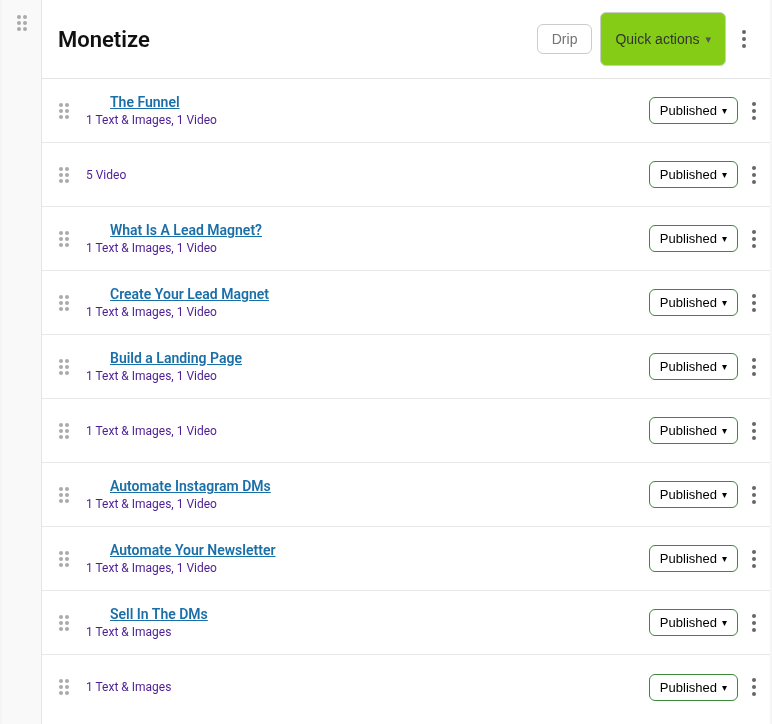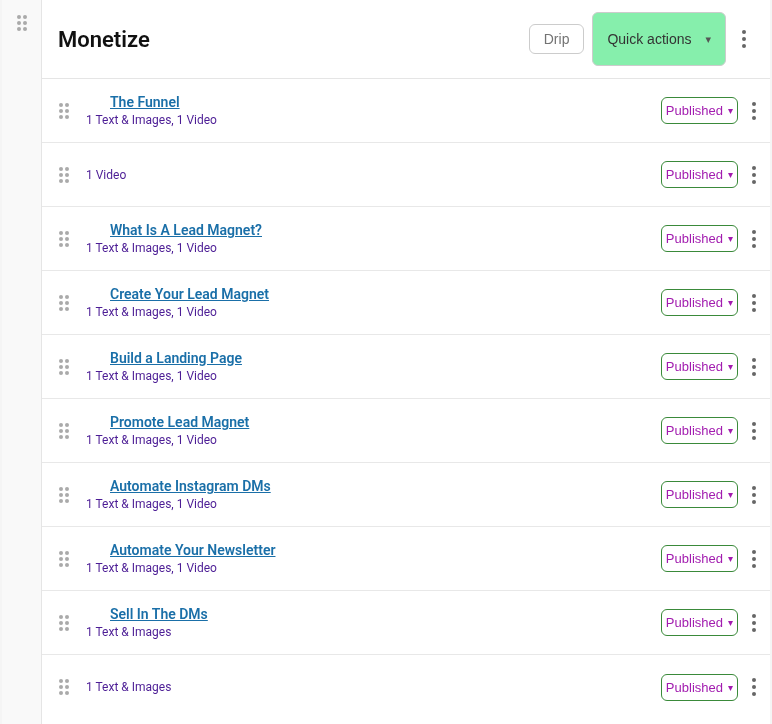--- a/index.html
+++ b/index.html
@@ -71,30 +71,30 @@
       background: #fff;
       border: 1px solid #ccc;
       border-radius: 6px;
       padding: 6px 14px;
       font-size: 14px;
       color: #737373;
       cursor: pointer;
     }
 
     .btn-quick-actions {
-      background: #86efac;
+      background: #84cc16;
       border: 1px solid #ccc;
       border-radius: 6px;
       padding: 18px 14px;
       font-size: 14px;
       color: #333;
       cursor: pointer;
       display: flex;
       align-items: center;
-      gap: 14px;
+      gap: 6px;
     }
 
     .btn-quick-actions .chevron {
       font-size: 11px;
       color: #555;
     }
 
     .header-more-btn {
       background: none;
       border: none;
@@ -154,23 +154,23 @@
 
     .lesson-actions {
       display: flex;
       align-items: center;
       gap: 8px;
     }
 
     .published-badge {
       background: #fff;
       border: 1.5px solid #3a8a3a;
-      color: #a21caf;
+      color: #000000;
       border-radius: 6px;
-      padding: 5px 4px;
+      padding: 5px 10px;
       font-size: 13px;
       font-weight: 500;
       cursor: pointer;
       display: flex;
       align-items: center;
       gap: 5px;
       white-space: nowrap;
     }
 
     .published-badge .chevron {
@@ -291,21 +291,21 @@
         <div class="dots-grid">
           <span></span>
               <span></span>
           <span></span>
               <span></span>
           <span></span>
               <span></span>
         </div>
       </div>
       <div class="lesson-info">
-        <div class="lesson-meta">1 Video</div>
+        <div class="lesson-meta">5 Video</div>
       </div>
       <div class="lesson-actions">
         <button class="published-badge">
           <span>Published</span>
           <span class="chevron">▾</span>
         </button>
         <button class="row-more-btn">
           <div class="three-dots">
             <span></span>
                 <span></span>
@@ -406,21 +406,20 @@
         <div class="dots-grid">
           <span></span>
               <span></span>
           <span></span>
               <span></span>
           <span></span>
               <span></span>
         </div>
       </div>
       <div class="lesson-info">
-        <div class="lesson-title">Promote Lead Magnet</div>
         <div class="lesson-meta">1 Text &amp; Images, 1 Video</div>
       </div>
       <div class="lesson-actions">
         <button class="published-badge">
           <span>Published</span>
           <span class="chevron">▾</span>
         </button>
         <button class="row-more-btn">
           <div class="three-dots">
             <span></span>

